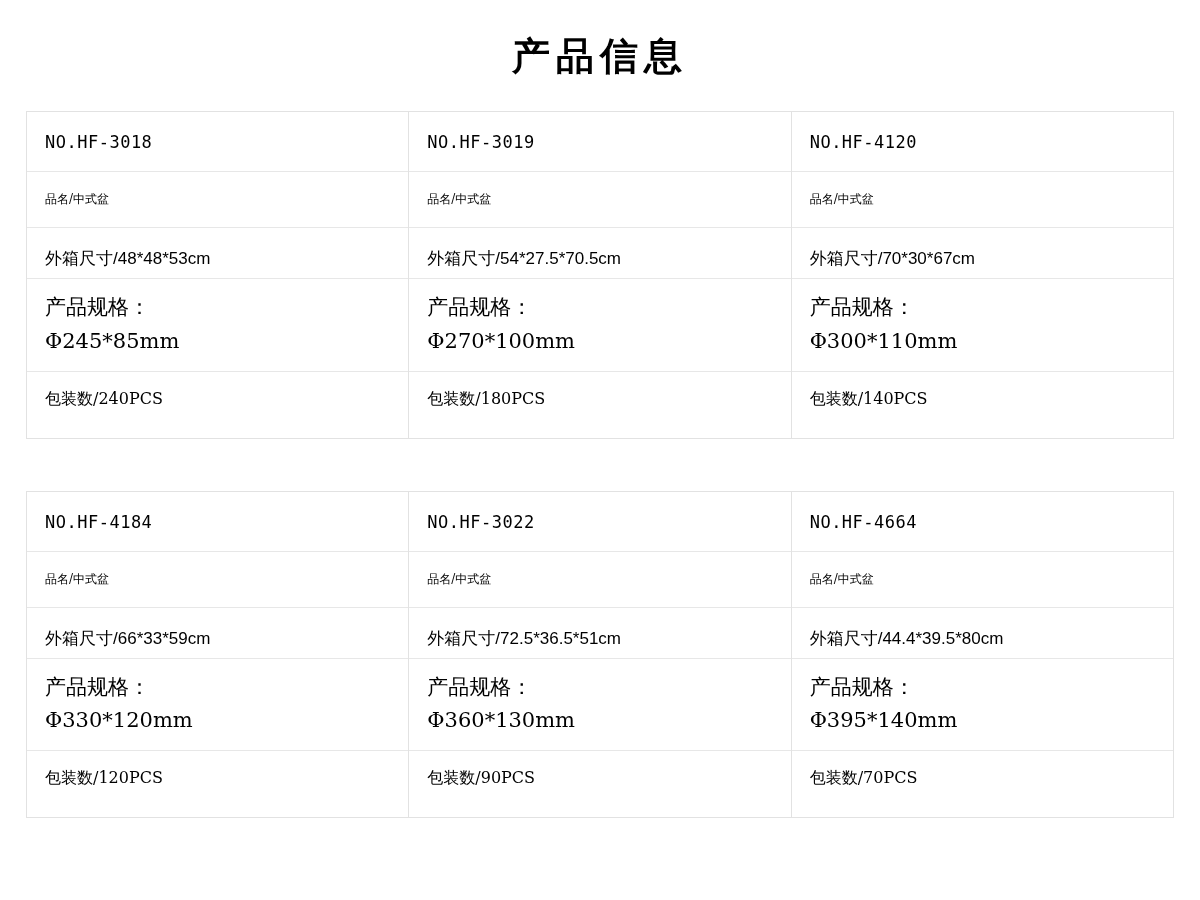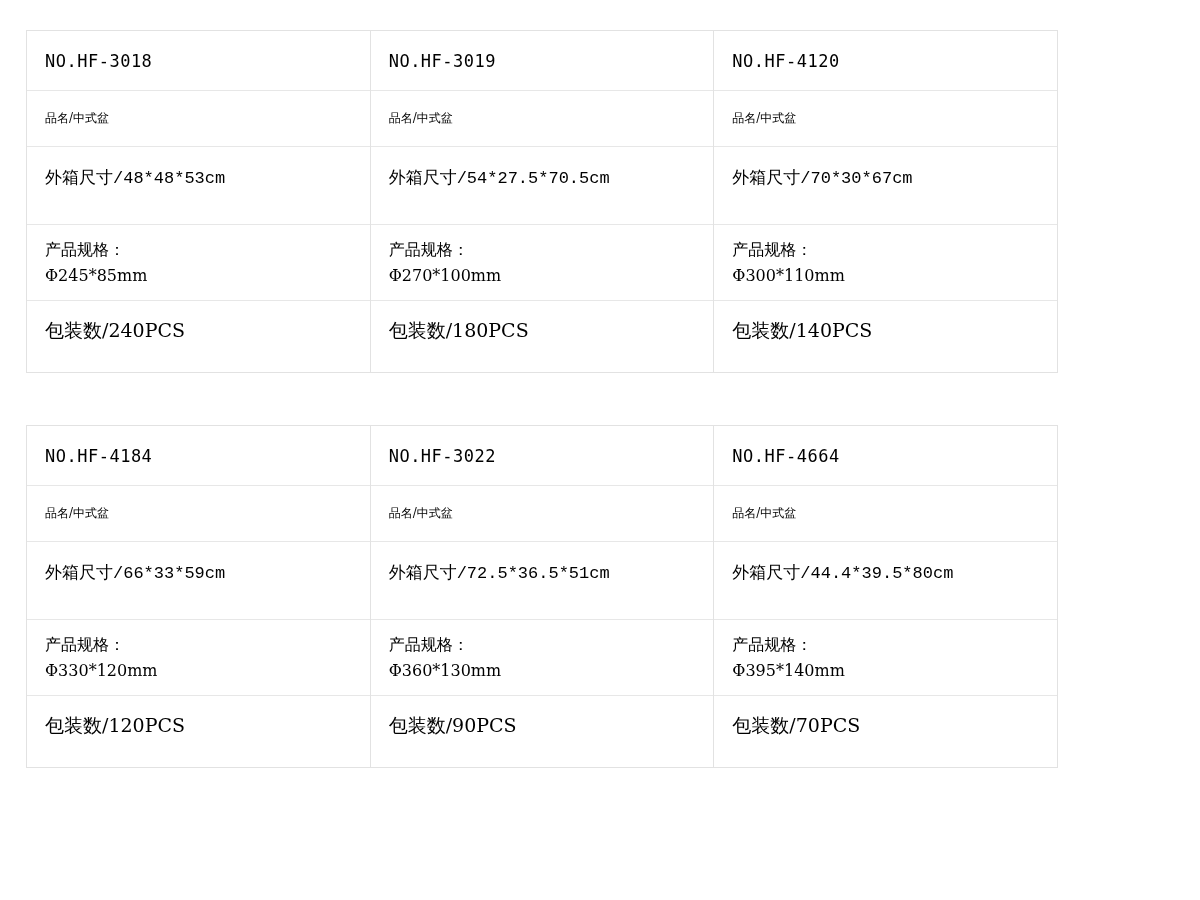--- a/index.html
+++ b/index.html
@@ -27,21 +27,21 @@
     letter-spacing: 6px;
     color: #000000;
     margin: 32px 0 0 0;
     padding: 0;
     font-family: "DejaVu Sans", sans-serif;
     line-height: 1.3;
   }
   .spec-table {
     margin: 30px 26px 0 26px;
     border-collapse: collapse;
-    width: 1032px;
+    width: 1148px;
     table-layout: fixed;
   }
   .spec-table td {
     vertical-align: top;
     border: 1px solid #e2e2e2;
     padding: 0;
     width: 33.3333%;
   }
   .cell-inner {
     padding: 0;
@@ -64,56 +64,57 @@
     padding-bottom: 19px;
   }
   .line-name {
     font-family: "DejaVu Serif", serif;
     font-size: 12px;
     color: #000;
     padding-top: 19px;
     padding-bottom: 19px;
   }
   .line-carton {
-    font-family: Liberation Mono, monospace;
+    font-family: Liberation Sans, sans-serif;
     font-size: 17px;
     color: #000;
     padding-top: 19px;
-    padding-bottom: 35px;
+    padding-bottom: 8px;
   }
   .line-spec {
     font-family: "DejaVu Serif", serif;
-    font-size: 16px;
+    font-size: 21px;
     color: #000;
     line-height: 1.6;
     padding-top: 12px;
     padding-bottom: 12px;
   }
   .line-spec .spec-label {
     display: block;
   }
   .line-spec .spec-value {
     display: block;
   }
   .line-pack {
     font-family: "DejaVu Serif", serif;
-    font-size: 19px;
+    font-size: 16px;
     color: #000;
     padding-top: 17px;
     padding-bottom: 28px;
   }
   .block-spacer {
     height: 22px;
   }
 </style>
 </head>
 <body>
 
 <div class="page">
 
+  <h1 class="page-title">产品信息</h1>
 
   <table class="spec-table">
     <tbody>
         <tr>
       <td>
         <div class="cell-inner">
           <div class="row-line line-no">NO.HF-3018</div>
           <div class="row-line line-name">品名/中式盆</div>
           <div class="row-line line-carton">外箱尺寸/48*48*53cm</div>
           <div class="row-line line-spec">

